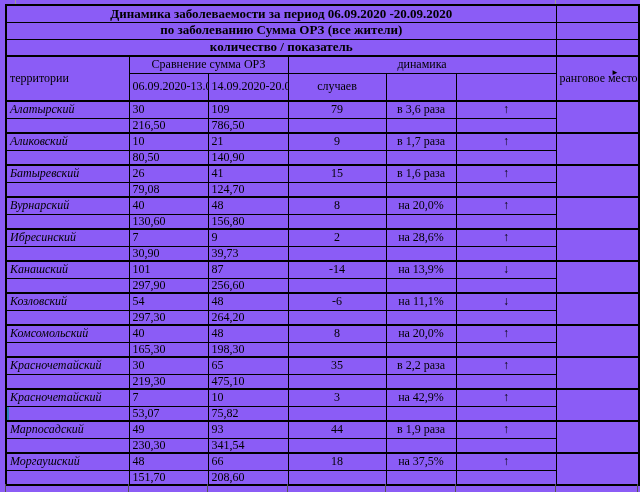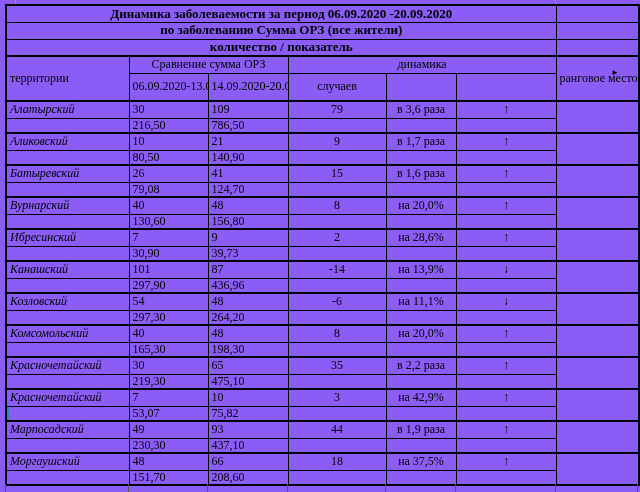--- a/index.html
+++ b/index.html
@@ -209,21 +209,21 @@
       <td class="c-num">101</td>
       <td class="c-num">87</td>
       <td class="c-mid">-14</td>
       <td class="c-mid">на 13,9%</td>
       <td class="c-mid">↓</td>
       <td class="c-rank" rowspan="2"></td>
     </tr>
     <tr class="row-b">
       <td class="c-name rate-name"></td>
       <td class="c-num">297,90</td>
-      <td class="c-num">436,96</td>
+      <td class="c-num">256,60</td>
       <td></td>
       <td></td>
       <td></td>
     </tr>
 
     <tr class="row-a">
       <td class="c-name">Козловский</td>
       <td class="c-num">54</td>
       <td class="c-num">48</td>
       <td class="c-mid">-6</td>
@@ -299,21 +299,21 @@
       <td class="c-num">49</td>
       <td class="c-num">93</td>
       <td class="c-mid">44</td>
       <td class="c-mid">в 1,9 раза</td>
       <td class="c-mid">↑</td>
       <td class="c-rank" rowspan="2"></td>
     </tr>
     <tr class="row-b">
       <td class="c-name rate-name"></td>
       <td class="c-num">230,30</td>
-      <td class="c-num">437,10</td>
+      <td class="c-num">341,54</td>
       <td></td>
       <td></td>
       <td></td>
     </tr>
 
     <tr class="row-a">
       <td class="c-name">Моргаушский</td>
       <td class="c-num">48</td>
       <td class="c-num">66</td>
       <td class="c-mid">18</td>

